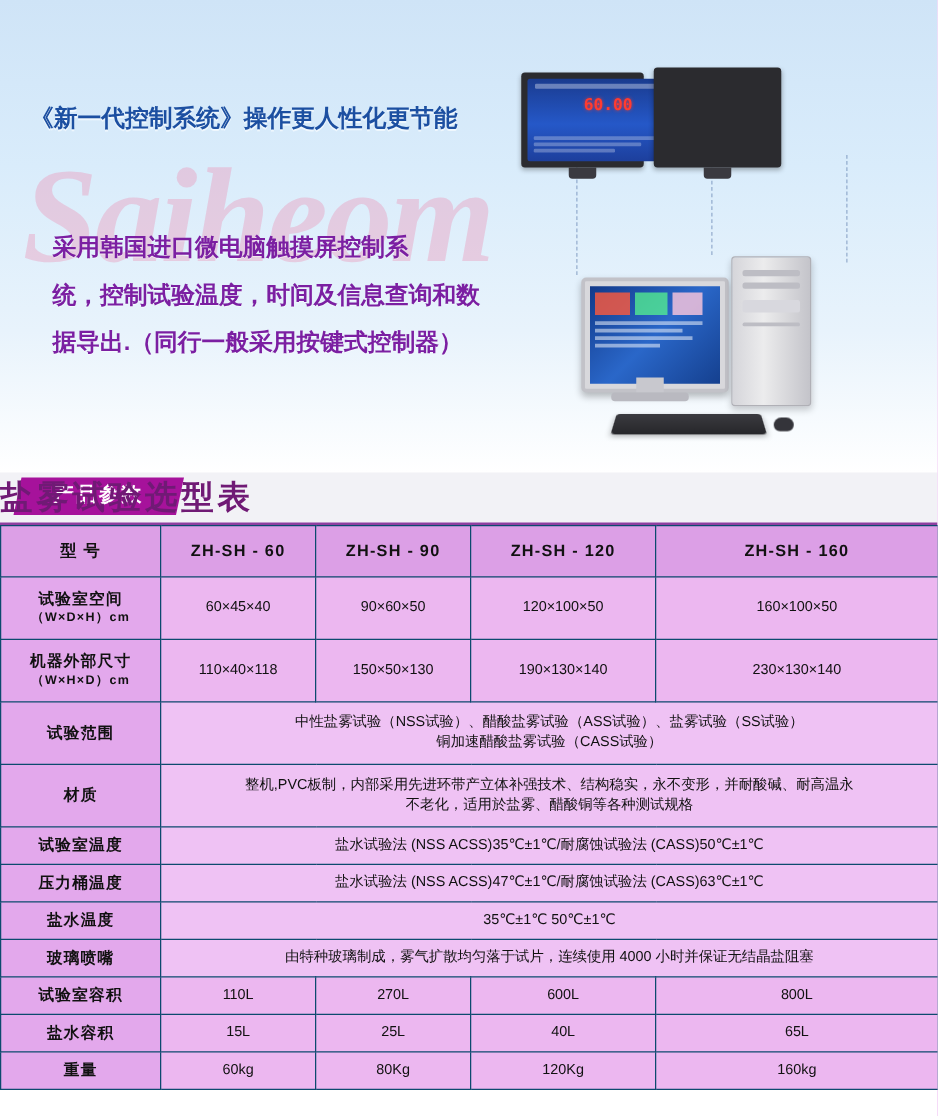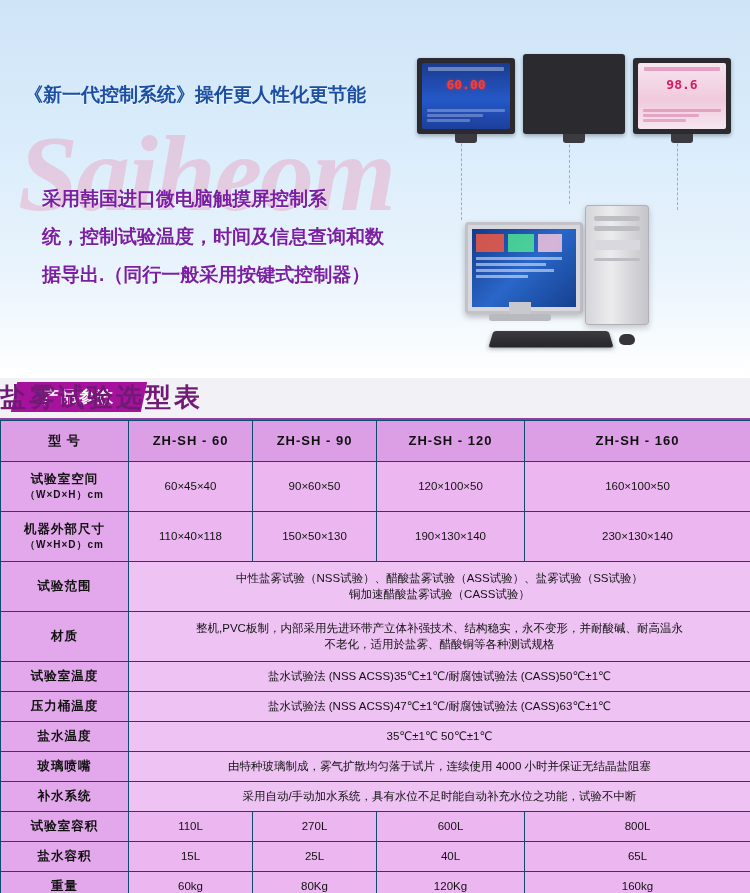--- a/index.html
+++ b/index.html
@@ -51,21 +51,21 @@
     padding:5px;
   }
   .mon .screen{width:100%;height:100%;border-radius:2px;position:relative;overflow:hidden;}
   .mon .stand{
     position:absolute;left:50%;transform:translateX(-50%);
     bottom:-9px;width:22px;height:9px;background:#3a3a40;border-radius:0 0 3px 3px;
   }
   .m1{left:12px;top:58px;width:88px;height:66px;}
   .m2{left:118px;top:54px;width:92px;height:70px;}
   .m3{left:228px;top:58px;width:88px;height:66px;}
-  .scr-blue{background:linear-gradient(180deg,#1a3b8f 0%,#2558c8 55%,#1d3f9c 100%);}
+  .scr-blue{background:linear-gradient(180deg,#1a3b8f 0%,#2558c8 55%,#1d3f9c 100%);padding-left:41px;}
   .scr-green{background:linear-gradient(180deg,#0f3f2a 0%,#1e8f5a 50%,#0f3f2a 100%);}
   .scr-pink{background:linear-gradient(180deg,#f6e6ef 0%,#f0c9dd 55%,#f6e6ef 100%);}
   .scr-val{
     position:absolute;left:0;right:0;top:14px;text-align:center;
     font-family:"DejaVu Sans Mono","Liberation Mono",monospace;
     font-size:13px;font-weight:bold;
   }
   .v-red{color:#ff3b30;text-shadow:0 0 3px rgba(255,60,40,.8);}
   .v-green{color:#55ff7a;text-shadow:0 0 3px rgba(80,255,120,.7);}
   .v-mag{color:#d81b60;}
@@ -175,32 +175,20 @@
               <i></i>
             </div>
         </div>
         <div class="stand"></div>
       </div>
 
       <div class="mon m2">
         <div class="stand"></div>
       </div>
 
-      <div class="mon m3">
-        <div class="screen scr-pink">
-          <div class="scr-bar" style="top:4px;background:rgba(200,40,120,.35);"></div>
-          <div class="scr-val v-mag">98.6</div>
-          <div class="scr-rows">
-              <i style="background:rgba(200,40,120,.3)"></i>
-              <i style="background:rgba(200,40,120,.3)"></i>
-              <i style="background:rgba(200,40,120,.3)"></i>
-            </div>
-        </div>
-        <div class="stand"></div>
-      </div>
 
       <div class="pc-mon">
         <div class="pc-scr">
           <div class="b" style="left:4px;top:5px;width:28px;height:18px;background:rgba(255,90,60,.8);"></div>
           <div class="b" style="left:36px;top:5px;width:26px;height:18px;background:rgba(90,255,140,.7);"></div>
           <div class="b" style="left:66px;top:5px;width:24px;height:18px;background:rgba(255,200,220,.8);"></div>
           <div class="b" style="left:4px;top:28px;width:86px;height:3px;"></div>
           <div class="b" style="left:4px;top:34px;width:70px;height:3px;"></div>
           <div class="b" style="left:4px;top:40px;width:78px;height:3px;"></div>
           <div class="b" style="left:4px;top:46px;width:52px;height:3px;"></div>
@@ -296,24 +284,20 @@
         <tr class="row-h">
           <td class="lbl">盐水温度</td>
           <td class="wide" colspan="4">35℃±1℃  50℃±1℃</td>
         </tr>
 
         <tr class="row-h">
           <td class="lbl">玻璃喷嘴</td>
           <td class="wide" colspan="4">由特种玻璃制成，雾气扩散均匀落于试片，连续使用 4000 小时并保证无结晶盐阻塞</td>
         </tr>
 
-        <tr class="row-h">
-          <td class="lbl">补水系统</td>
-          <td class="wide" colspan="4">采用自动/手动加水系统，具有水位不足时能自动补充水位之功能，试验不中断</td>
-        </tr>
 
 
         <tr class="row-h">
           <td class="lbl">试验室容积</td>
           <td>110L</td>
           <td>270L</td>
           <td>600L</td>
           <td>800L</td>
         </tr>
 

